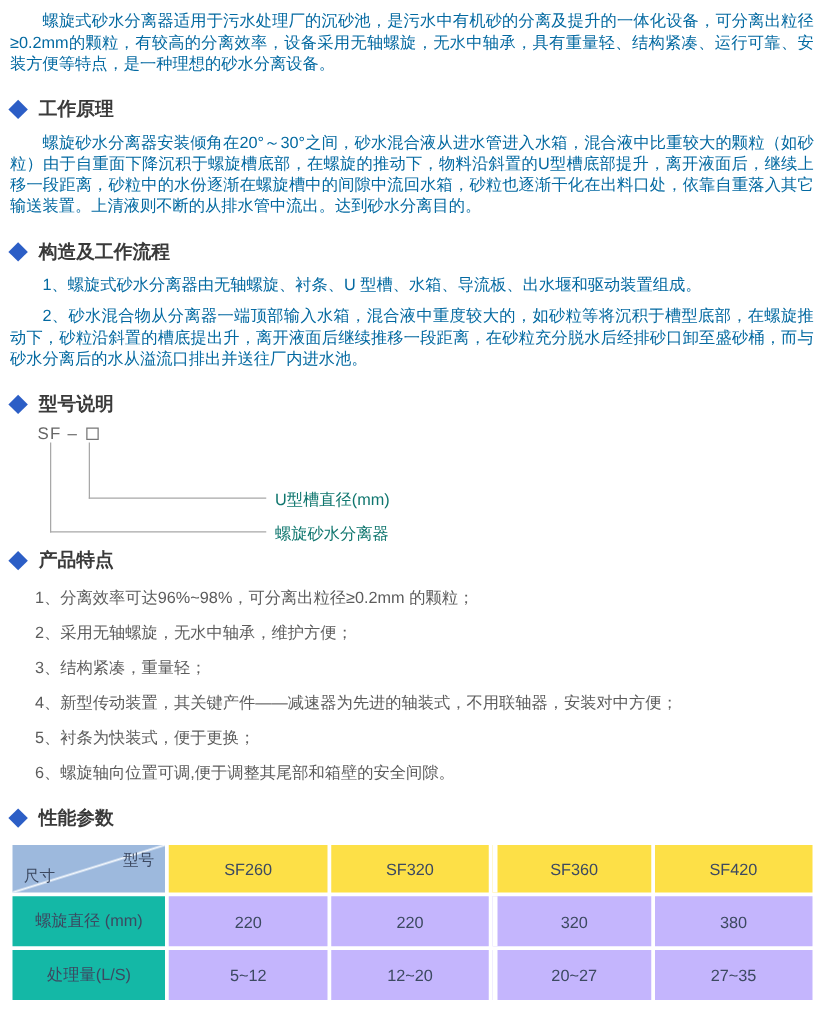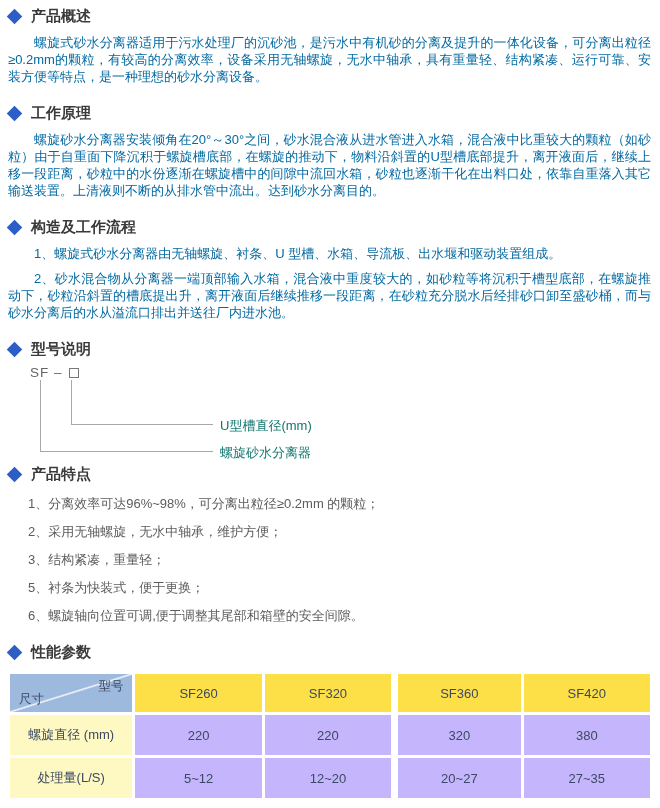--- a/index.html
+++ b/index.html
@@ -82,33 +82,29 @@
     background-color: #9db9dd;
     background-image: linear-gradient(to bottom right,
       rgba(255,255,255,0) calc(50% - 1.5px),
       rgba(248,251,254,0.95) 50%,
       rgba(255,255,255,0) calc(50% + 1.5px));
     color: #37465f;
   }
   .corner-top    { position: absolute; top: 4px; right: 9px; font-size: 12.5px; }
   .corner-bottom { position: absolute; bottom: 4px; left: 9px; font-size: 12.5px; margin-top: 15px; }
   .model-cell { background: #fde047; height: 38px; }
-  .label-cell { background: #fef9c3; height: 40px; color: #33425b; }
+  .label-cell { background: #14b8a6; height: 40px; color: #33425b; }
   .value-cell { background: #c4b5fd; height: 32px; }
   .gap-left   { border-left: 4px solid #ffffff; }
 </style>
 </head>
 <body>
 
 <div class="page">
 
-  <div class="sec-heading mt-first">
-    <span class="diamond"></span>
-    <span>产品概述</span>
-  </div>
   <p class="para">螺旋式砂水分离器适用于污水处理厂的沉砂池，是污水中有机砂的分离及提升的一体化设备，可分离出粒径≥0.2mm的颗粒，有较高的分离效率，设备采用无轴螺旋，无水中轴承，具有重量轻、结构紧凑、运行可靠、安装方便等特点，是一种理想的砂水分离设备。</p>
 
   <div class="sec-heading gap-sec">
     <span class="diamond"></span>
     <span>工作原理</span>
   </div>
   <p class="para">螺旋砂水分离器安装倾角在20°～30°之间，砂水混合液从进水管进入水箱，混合液中比重较大的颗粒（如砂粒）由于自重面下降沉积于螺旋槽底部，在螺旋的推动下，物料沿斜置的U型槽底部提升，离开液面后，继续上移一段距离，砂粒中的水份逐渐在螺旋槽中的间隙中流回水箱，砂粒也逐渐干化在出料口处，依靠自重落入其它输送装置。上清液则不断的从排水管中流出。达到砂水分离目的。</p>
 
   <div class="sec-heading gap-sec">
     <span class="diamond"></span>
@@ -133,20 +129,21 @@
     <div class="diag-label label-name">螺旋砂水分离器</div>
   </div>
 
   <div class="sec-heading">
     <span class="diamond"></span>
     <span>产品特点</span>
   </div>
   <p class="feature">1、分离效率可达96%~98%，可分离出粒径≥0.2mm 的颗粒；</p>
   <p class="feature">2、采用无轴螺旋，无水中轴承，维护方便；</p>
   <p class="feature">3、结构紧凑，重量轻；</p>
+  <p class="feature">4、新型传动装置，其关键产件——减速器为先进的轴装式，不用联轴器，安装对中方便；</p>
   <p class="feature">5、衬条为快装式，便于更换；</p>
   <p class="feature">6、螺旋轴向位置可调,便于调整其尾部和箱壁的安全间隙。</p>
 
   <div class="sec-heading gap-sec">
     <span class="diamond"></span>
     <span>性能参数</span>
   </div>
 
   <table class="params">
     <colgroup>

